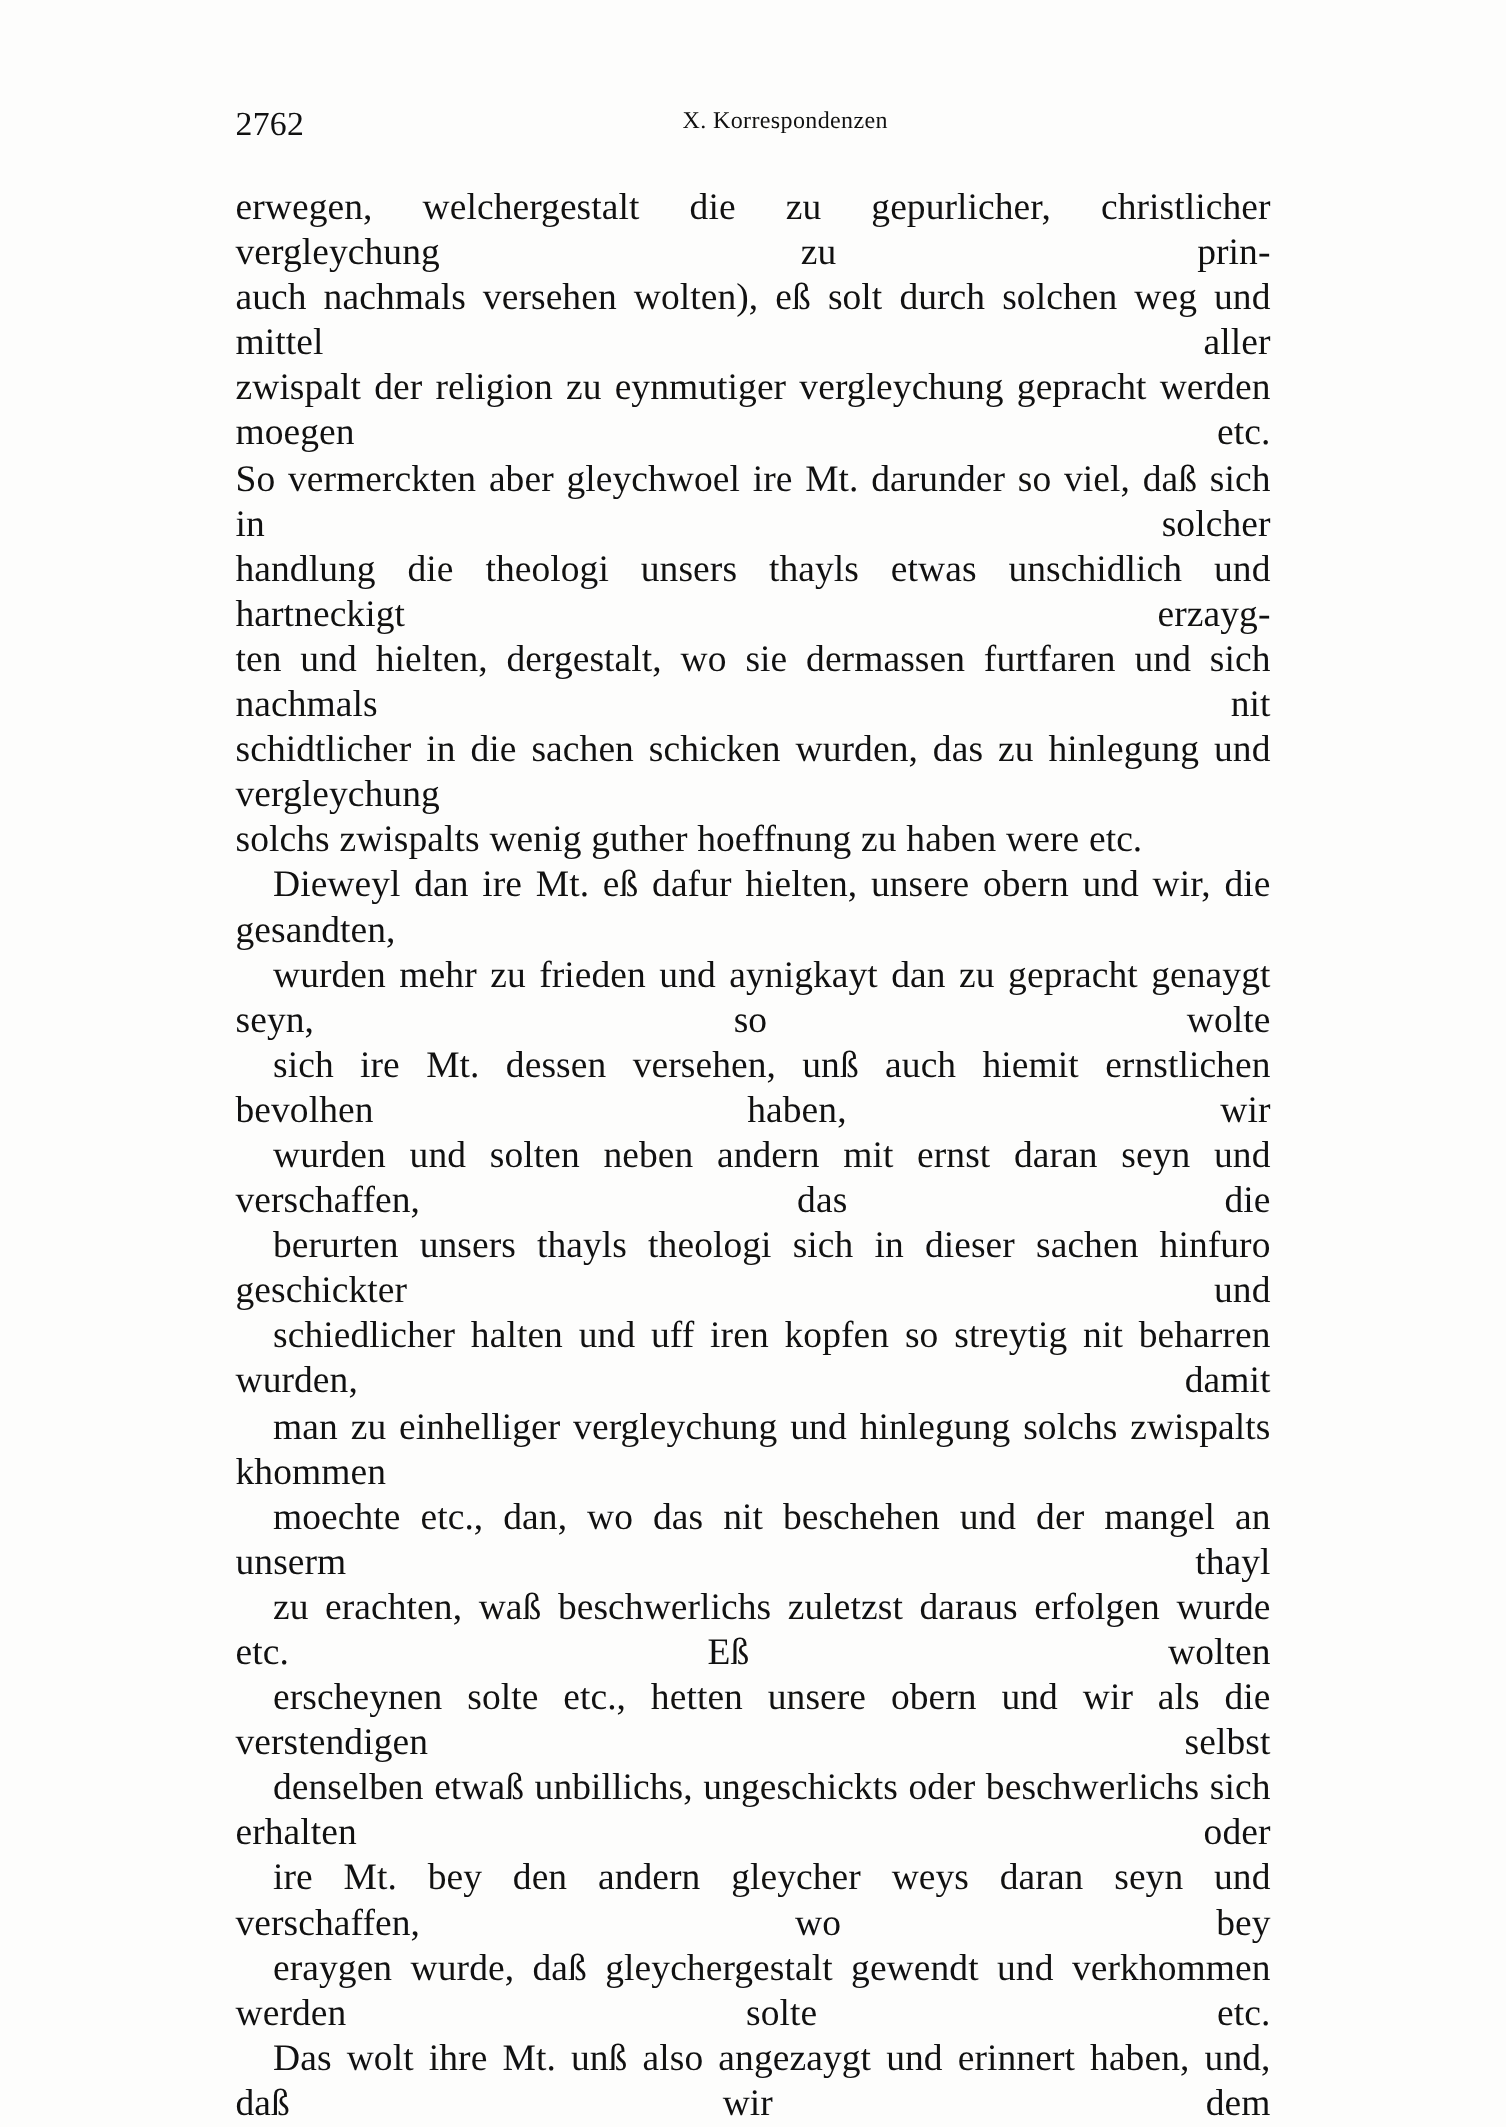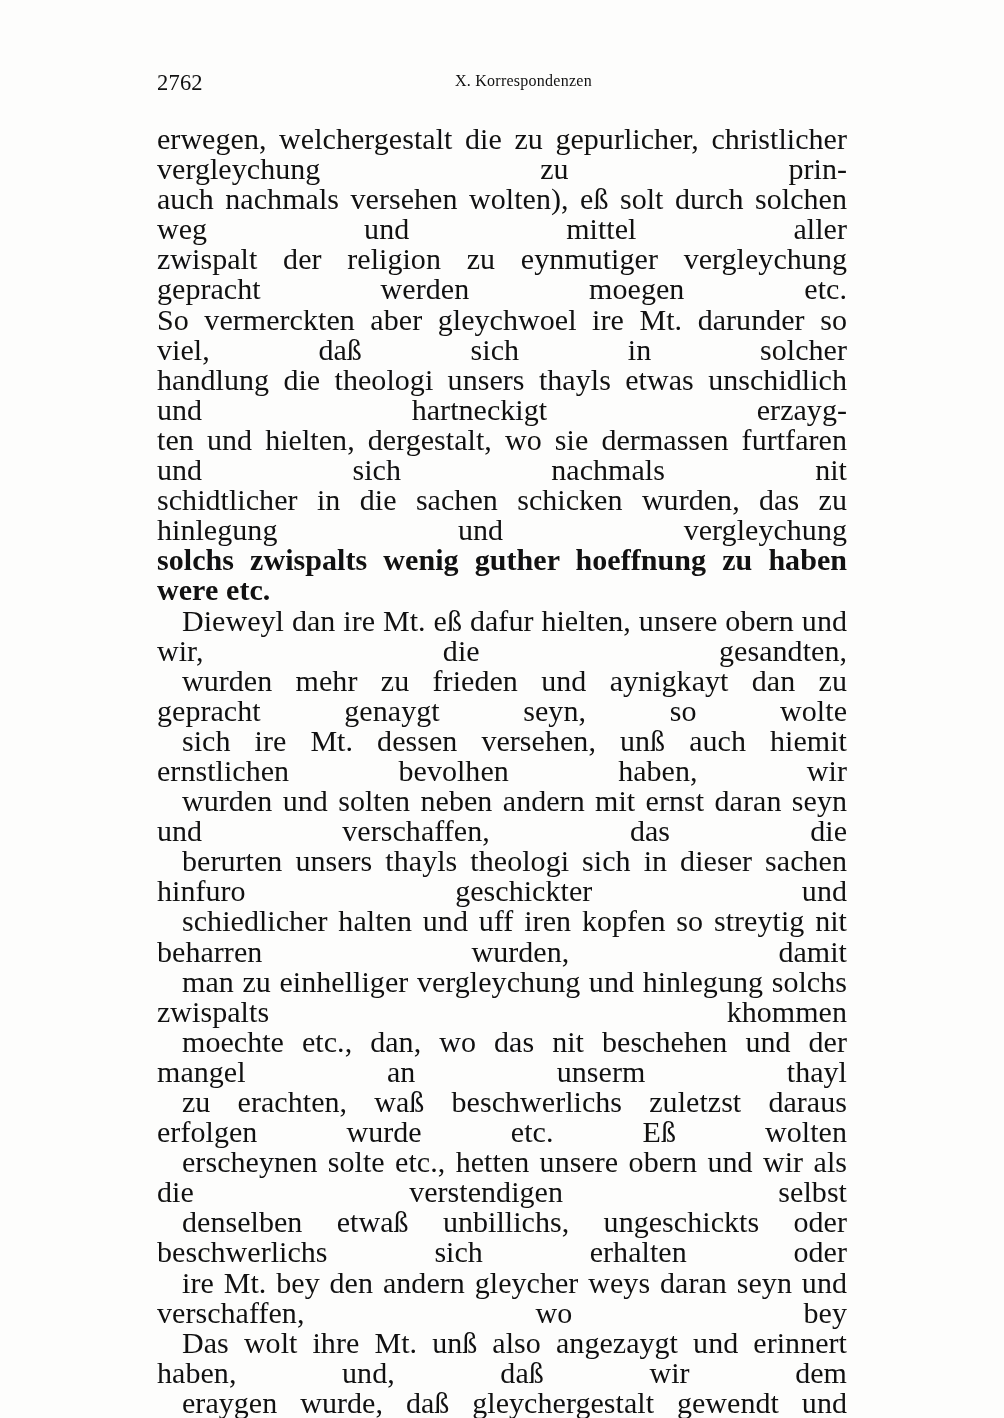--- a/index.html
+++ b/index.html
@@ -46,21 +46,21 @@
     font-size: 16px;
     letter-spacing: 0.25px;
     white-space: nowrap;
   }
   
   .body-text {
     margin-top: 8px;
   }
   p.para {
     margin: 0;
-    font-size: 30px;
+    font-size: 25px;
     line-height: 30.1px;
     text-align: justify;
     text-align-last: left;
     letter-spacing: 0.05px;
     word-spacing: 0.2px;
     -webkit-hyphens: none;
     hyphens: none;
   }
   p.para.indent {
     text-indent: 25px;
@@ -68,21 +68,20 @@
   
   .ln {
     display: block;
     text-align: justify;
     text-align-last: justify;
     white-space: pre-wrap;
   }
   .ln.last,
   .ln.loose {
     text-align-last: left;
-    font-weight: bold;
   }
   .ln.first-indent {
     text-indent: 25px;
   }
 </style>
 </head>
 <body>
 
 <div class="page">
   <div class="content">
@@ -109,19 +108,19 @@
           <span class="ln">sich ire Mt. dessen versehen, unß auch hiemit ernstlichen bevolhen haben, wir</span>
           <span class="ln">wurden und solten neben andern mit ernst daran seyn und verschaffen, das die</span>
           <span class="ln">berurten unsers thayls theologi sich in dieser sachen hinfuro geschickter und</span>
           <span class="ln">schiedlicher halten und uff iren kopfen so streytig nit beharren wurden, damit</span>
           <span class="ln">man zu einhelliger vergleychung und hinlegung solchs zwispalts khommen</span>
           <span class="ln">moechte etc., dan, wo das nit beschehen und der mangel an unserm thayl</span>
           <span class="ln">zu erachten, waß beschwerlichs zuletzst daraus erfolgen wurde etc. Eß wolten</span>
           <span class="ln">erscheynen solte etc., hetten unsere obern und wir als die verstendigen selbst</span>
           <span class="ln">denselben etwaß unbillichs, ungeschickts oder beschwerlichs sich erhalten oder</span>
           <span class="ln">ire Mt. bey den andern gleycher weys daran seyn und verschaffen, wo bey</span>
+          <span class="ln">eraygen wurde, daß gleychergestalt gewendt und verkhommen werden solte etc.</span>
           <span class="ln">Das wolt ihre Mt. unß also angezaygt und erinnert haben, und, daß wir dem</span>
-          <span class="ln">eraygen wurde, daß gleychergestalt gewendt und verkhommen werden solte etc.</span>
         </p>
       </div>
 
   </div>
 </div>
 
 </body></html>

